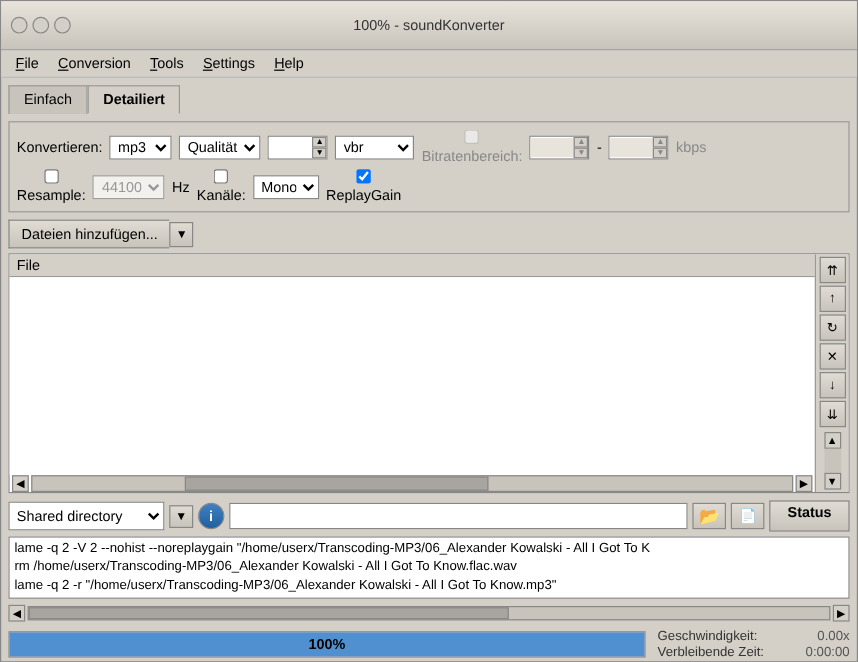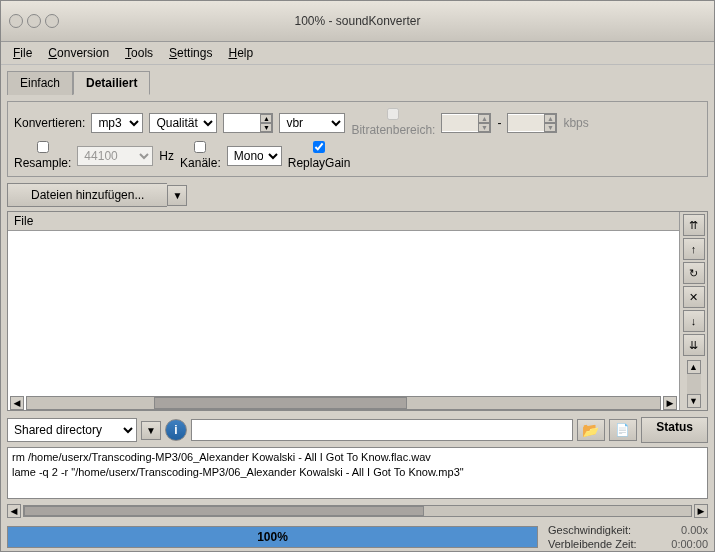--- a/index.html
+++ b/index.html
@@ -143,21 +143,21 @@
     }
     input[type="checkbox"] { width: 12px; height: 12px; }
     .disabled { color: #888; }
     .add-files-row {
       display: flex;
       align-items: center;
       gap: 0;
       margin-top: 2px;
     }
     .add-files-btn {
-      padding: 4px 23px;
+      padding: 4px 10px;
       border: 1px solid #888;
       background: linear-gradient(to bottom, #e0dcd4, #c8c4bc);
       cursor: pointer;
       font-size: 12px;
       border-right: none;
     }
     .add-files-arrow {
       padding: 4px 4px;
       border: 1px solid #888;
       background: linear-gradient(to bottom, #e0dcd4, #c8c4bc);
@@ -464,21 +464,21 @@
             <div class="spinbox-btn disabled">▼</div>
           </div>
         </div>
         <span class="label disabled">kbps</span>
       </div>
       <div class="settings-row">
         <label class="checkbox-label">
           <input type="checkbox" style="">
           <span>Resample:</span>
         </label>
-        <select style="width:76px;" disabled="">
+        <select style="width:60px;text-align:right;" disabled="">
           <option>44100</option>
         </select>
         <span class="label">Hz</span>
         <label class="checkbox-label">
           <input type="checkbox" style="">
           <span>Kanäle:</span>
         </label>
         <select style="width:55px;">
           <option>Mono</option>
         </select>
@@ -540,20 +540,21 @@
       <div class="folder-btn">
         <span>📂</span>
       </div>
       <div class="file-btn">
         <span>📄</span>
       </div>
       <div class="start-btn">Status</div>
     </div>
 
     <div class="log-area">
+      <div>lame -q 2 -V 2 --nohist --noreplaygain "/home/userx/Transcoding-MP3/06_Alexander Kowalski - All I Got To K</div>
       <div>rm /home/userx/Transcoding-MP3/06_Alexander Kowalski - All I Got To Know.flac.wav</div>
       <div>lame -q 2 -r "/home/userx/Transcoding-MP3/06_Alexander Kowalski - All I Got To Know.mp3"</div>
     </div>
     <div class="log-h-scroll">
       <div class="scroll-btn">◀</div>
       <div class="log-scrollbar">
         <div class="log-scrollbar-thumb"></div>
       </div>
       <div class="scroll-btn">▶</div>
     </div>

